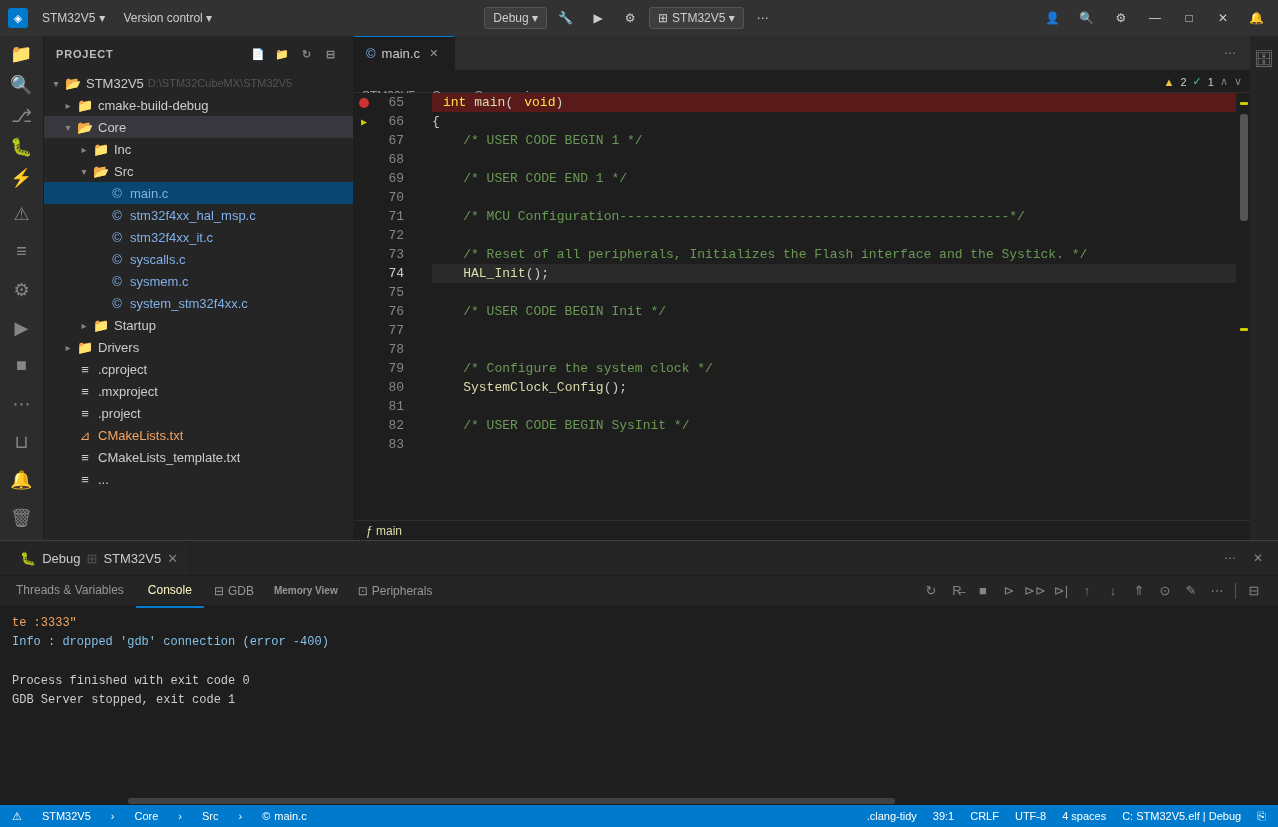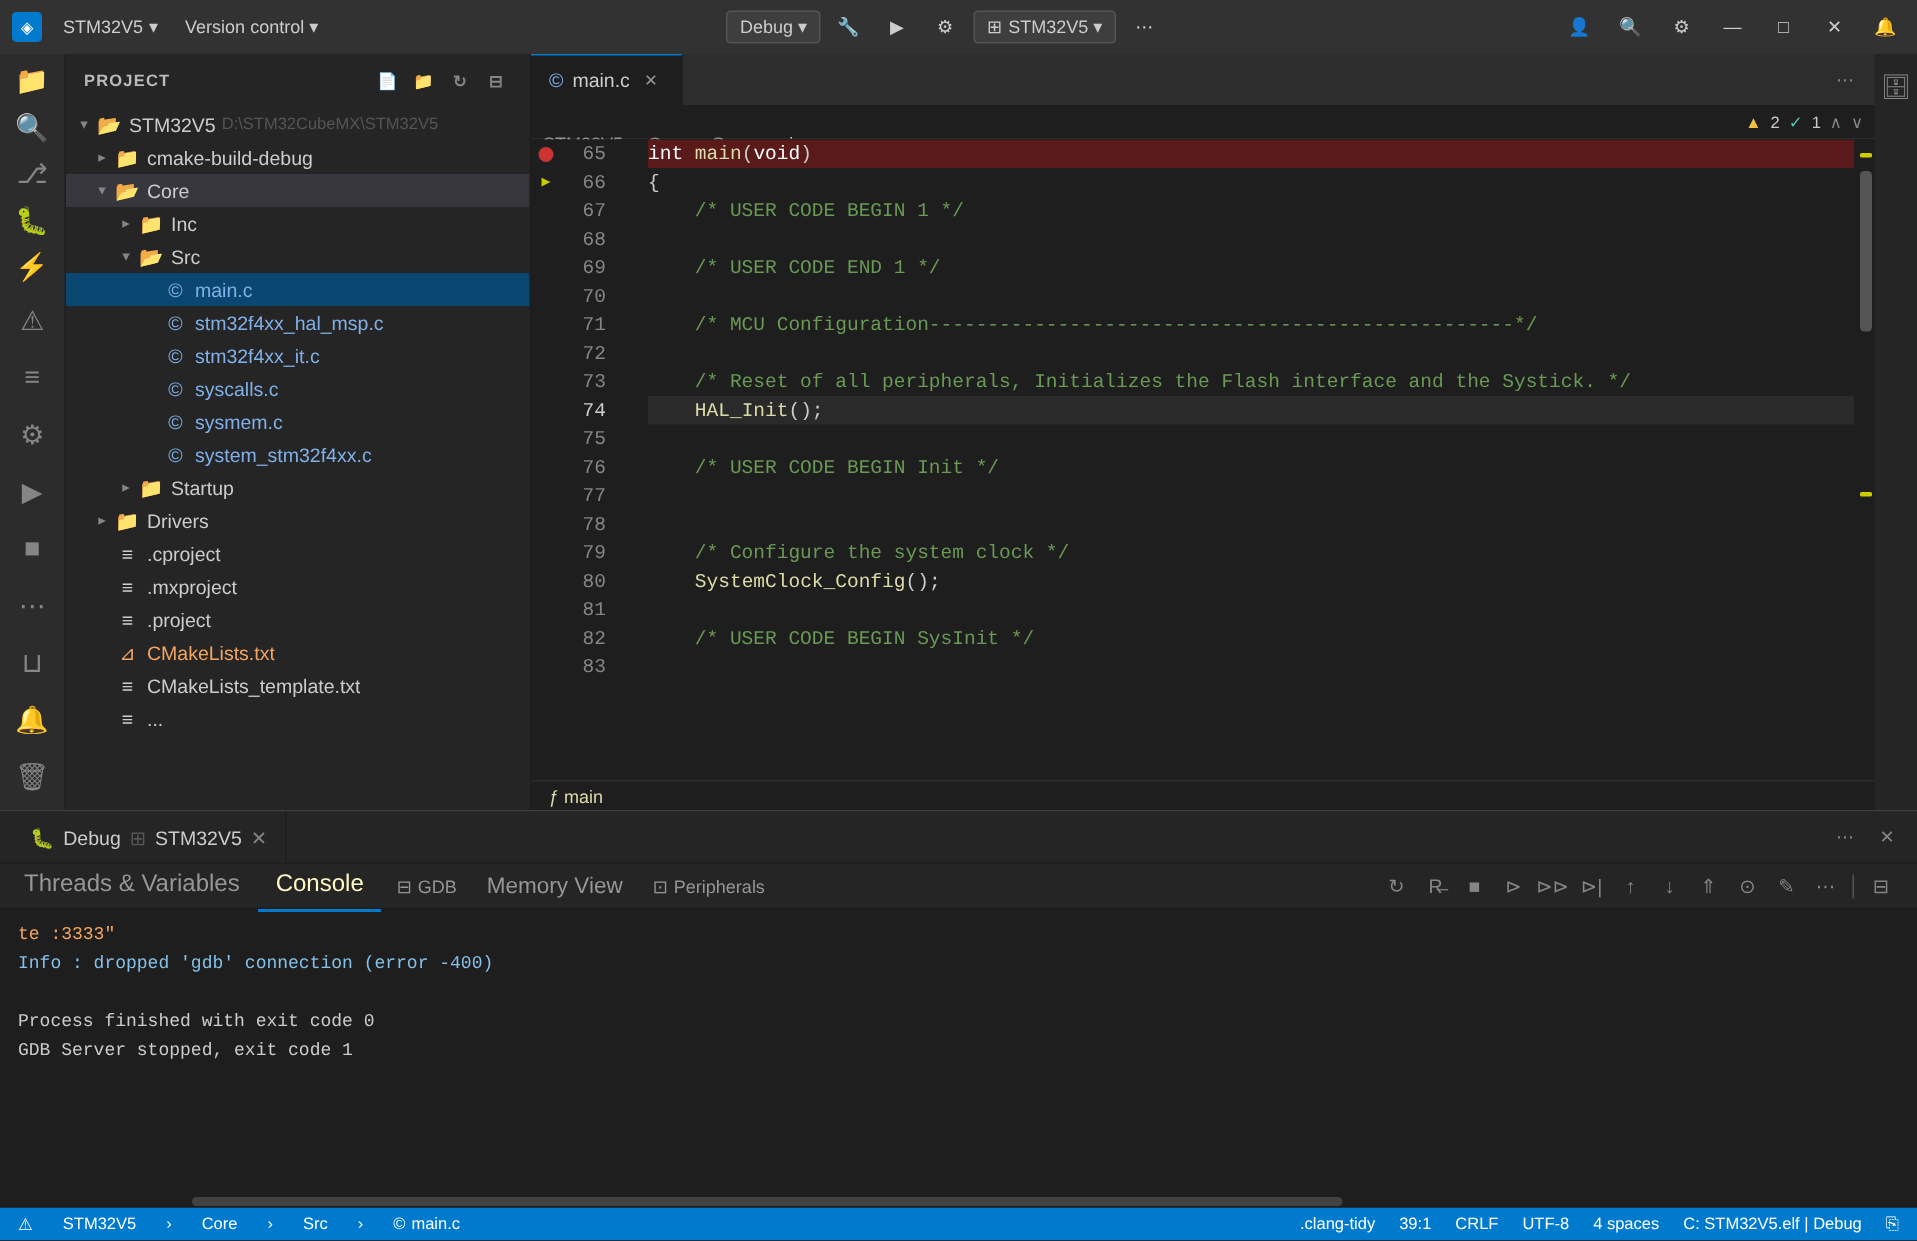--- a/index.html
+++ b/index.html
@@ -60,21 +60,21 @@
     .tab-action { width: 24px; height: 24px; display: flex; align-items: center; justify-content: center; cursor: pointer; color: #858585; border-radius: 3px; }
 
     
     .editor { flex: 1; background: #1e1e1e; display: flex; overflow: hidden; font-family: 'Consolas', 'Courier New', monospace; font-size: 13px; }
     .line-numbers { width: 50px; background: #1e1e1e; color: #858585; text-align: right; padding-right: 12px; padding-top: 0; flex-shrink: 0; overflow: hidden; font-size: 13px; }
     .line-number { height: 19px; display: flex; align-items: center; justify-content: flex-end; padding-right: 8px; }
     .line-number.active { color: #cccccc; }
     .editor-content { flex: 1; overflow: hidden; padding-left: 8px; }
     .code-line { height: 19px; display: flex; align-items: center; white-space: pre; font-size: 13px; }
 
-    .kw { color: #ffffff; }
+    .kw { color: #fde047; margin-left: 11px; }
     .fn { color: #dcdcaa; }
     .cm { color: #6a9955; }
     .pn { color: #cccccc; }
 
     
     .gutter-area { width: 20px; flex-shrink: 0; display: flex; flex-direction: column; }
     .gutter-line { height: 19px; display: flex; align-items: center; justify-content: center; }
     .breakpoint { width: 10px; height: 10px; border-radius: 50%; background: #cc3333; }
 
     
@@ -88,21 +88,21 @@
     .debug-normal { color: #cccccc; }
 
     
     .status-bar { height: 22px; background: #007acc; display: flex; align-items: center; padding: 0 8px; gap: 12px; flex-shrink: 0; }
     .status-item { font-size: 11px; color: #ffffff; display: flex; align-items: center; gap: 4px; cursor: pointer; padding: 0 4px; }
     .status-right { margin-left: auto; display: flex; align-items: center; gap: 8px; }
 
     
     .panel-header { display: flex; align-items: center; height: 35px; background: #252526; border-bottom: 1px solid #1e1e1e; padding-left: 8px; }
     .panel-tabs { display: flex; align-items: center; gap: 0; }
-    .panel-tab { padding: 0 12px; height: 35px; display: flex; align-items: center; font-size: 16px; color: #969696; cursor: pointer; border-bottom: 2px solid transparent; }
+    .panel-tab { padding: 0 12px; height: 35px; display: flex; align-items: center; font-size: 12px; color: #969696; cursor: pointer; border-bottom: 2px solid transparent; }
     .panel-tab.active { color: #fef9c3; border-bottom: 2px solid #007acc; }
     .panel-right-actions { margin-left: auto; display: flex; align-items: center; gap: 4px; padding-right: 8px; }
 
     .indent-1 { padding-left: 16px; }
     .indent-2 { padding-left: 32px; }
 
     .scrollable { overflow-y: auto; }
     .scrollable::-webkit-scrollbar { width: 8px; }
     .scrollable::-webkit-scrollbar-track { background: #1e1e1e; }
     .scrollable::-webkit-scrollbar-thumb { background: #424242; border-radius: 4px; }
@@ -486,21 +486,21 @@
     </div>
   </div>
 
   <div style="background:#252526; display:flex; align-items:center; height:30px; border-bottom:1px solid #1e1e1e; padding: 0 4px;">
     <div class="panel-tab">Threads &amp; Variables</div>
     <div class="panel-tab active">Console</div>
     <div style="display:flex; align-items:center; gap:4px; padding: 0 10px; height:30px; cursor:pointer; color:#969696; font-size:12px;">
       <span>⊟</span>
       <span>GDB</span>
     </div>
-    <div style="display:flex; align-items:center; gap:4px; padding: 0 10px; height:30px; cursor:pointer; color:#969696; font-size:15px;">Memory View</div>
+    <div style="display:flex; align-items:center; gap:4px; padding: 0 10px; height:30px; cursor:pointer; color:#969696; font-size:10px;font-weight:bold;">Memory View</div>
     <div style="display:flex; align-items:center; gap:4px; padding: 0 10px; height:30px; cursor:pointer; color:#969696; font-size:12px;">
       <span>⊡</span>
       <span>Peripherals</span>
     </div>
 
     <div style="margin-left:auto; display:flex; align-items:center; gap:2px; padding-right:8px;">
       <div class="debug-tool-btn">↻</div>
       <div class="debug-tool-btn">R̶</div>
       <div class="debug-tool-btn">■</div>
       <div class="debug-tool-btn">⊳</div>

